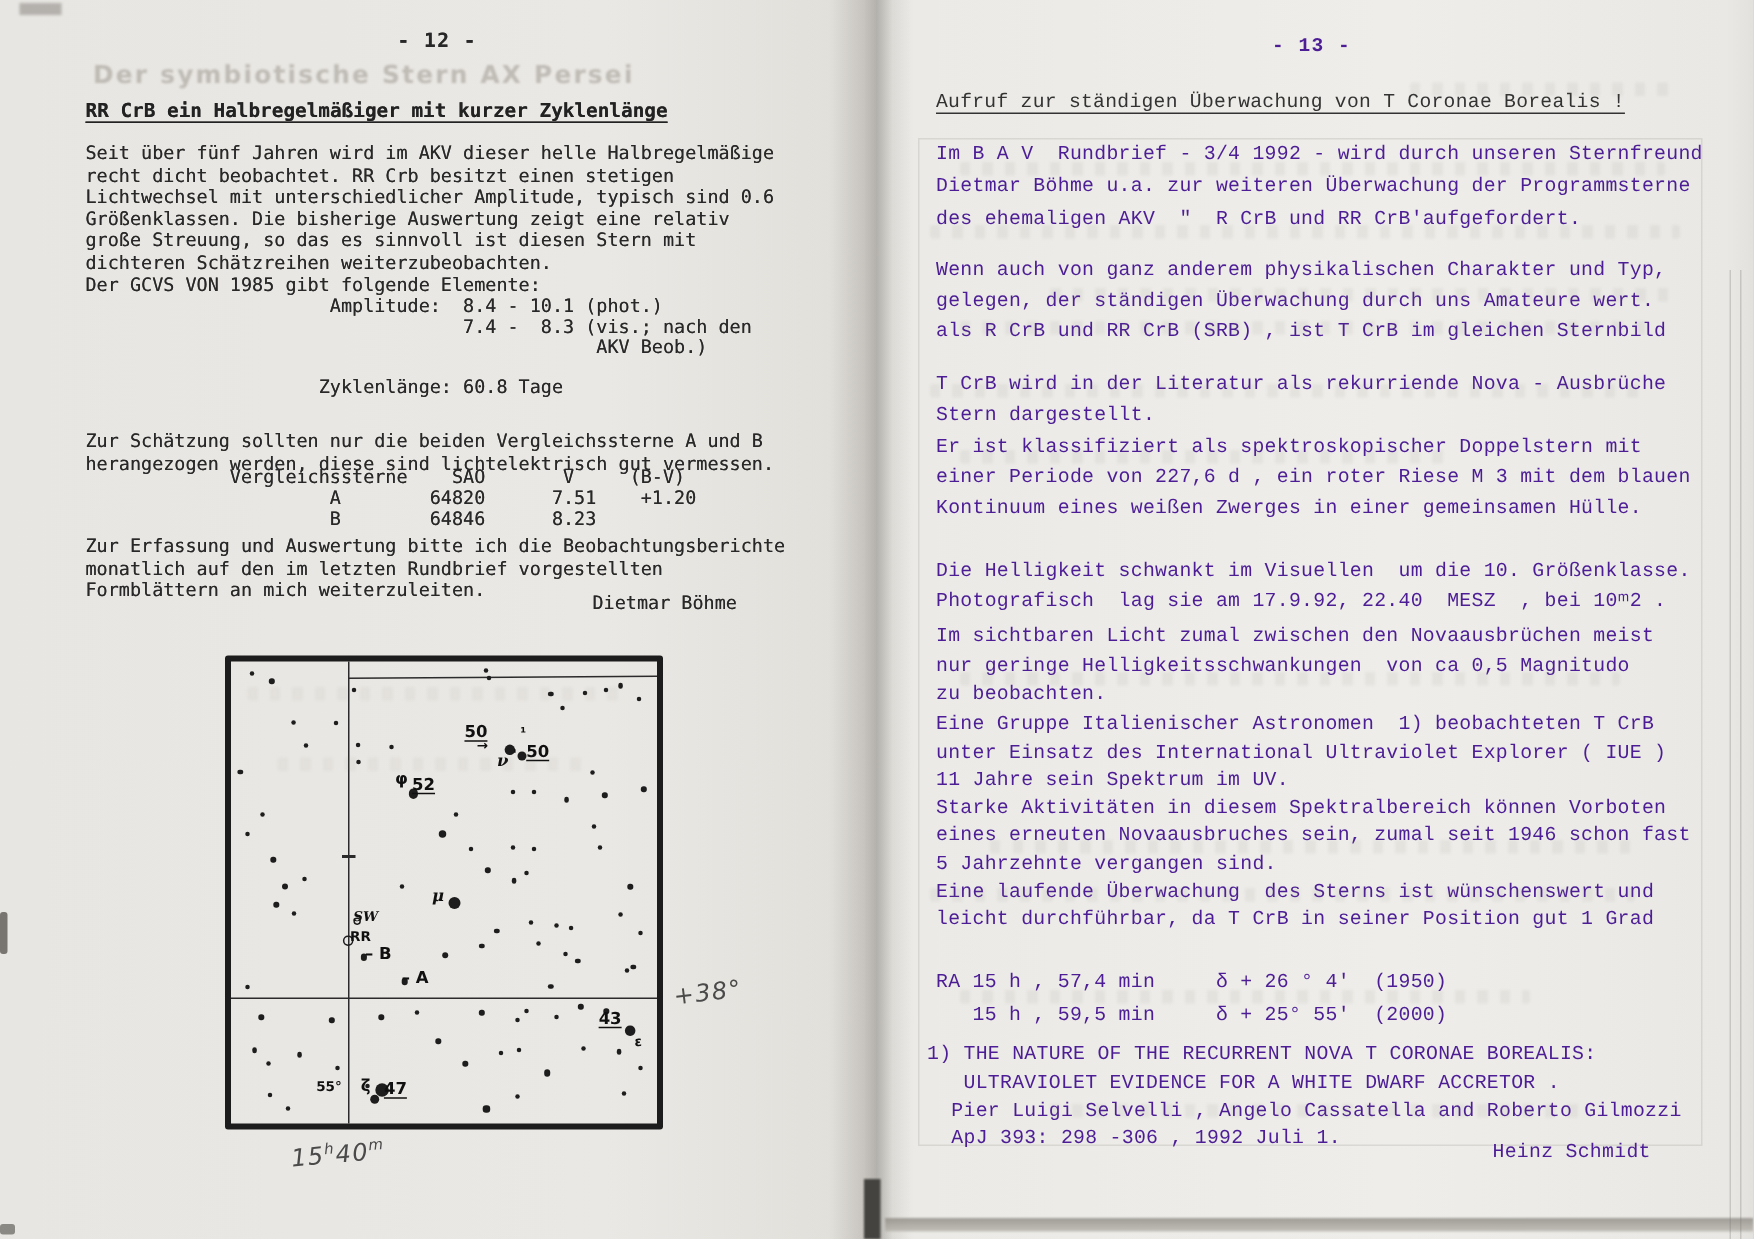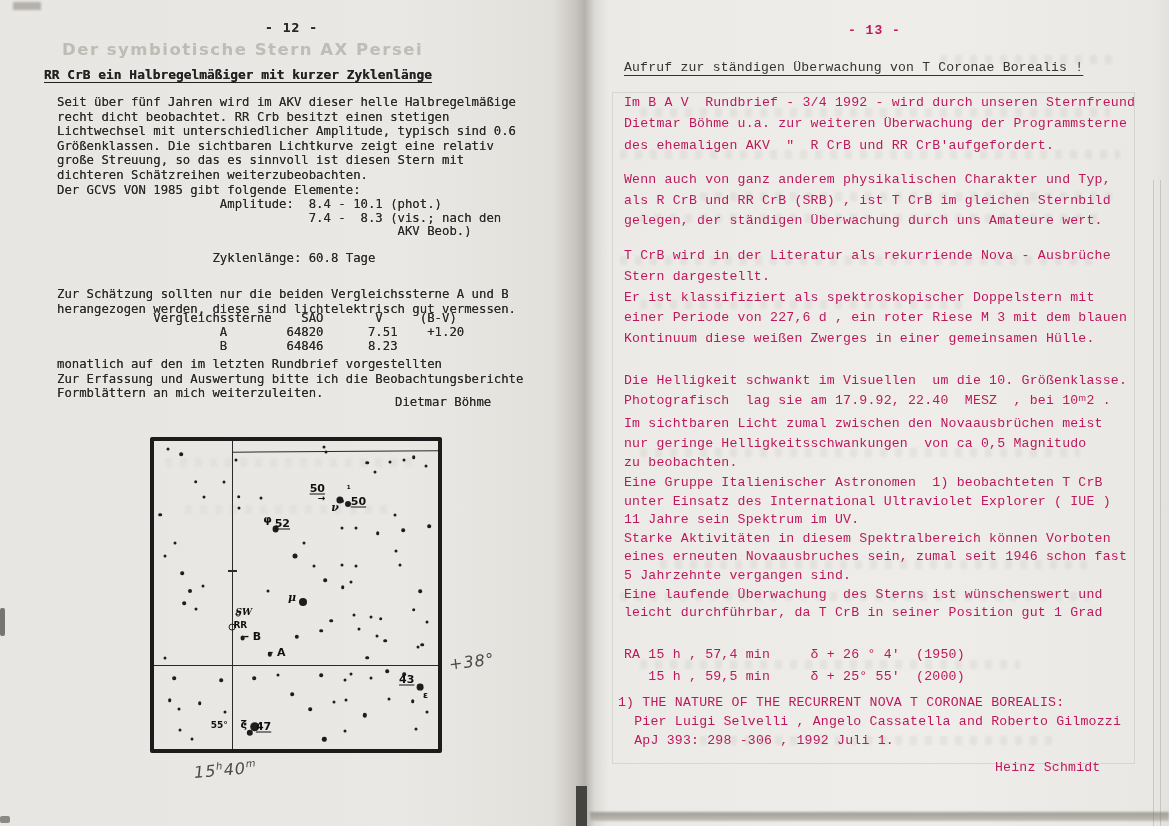--- a/index.html
+++ b/index.html
@@ -19,21 +19,21 @@
   .edge-smudge{position:absolute;left:0;top:608px;width:5px;height:28px;background:#787570;border-radius:2px;filter:blur(.4px);}
   .corner-mark{position:absolute;left:13px;top:2px;width:28px;height:8px;background:rgba(118,114,108,.45);filter:blur(1.1px);}
   .stackline{position:absolute;top:180px;width:1px;height:646px;background:rgba(120,116,110,.28);}
 
   
   .mono-l{font-family:"DejaVu Sans Mono",monospace;font-size:12.3px;color:#282828;
     text-shadow:0 0 .4px rgba(40,40,40,.75);}
   .title-l{font-family:"DejaVu Sans Mono",monospace;font-size:12.9px;font-weight:bold;color:#222;
     text-decoration:underline;text-underline-offset:3px;text-shadow:0 0 .4px rgba(30,30,30,.8);}
   
-  .mono-r{font-family:"Liberation Mono","DejaVu Sans Mono",monospace;font-size:13.2px;color:#be185d;letter-spacing:.2px;}
+  .mono-r{font-family:"Liberation Mono","DejaVu Sans Mono",monospace;font-size:13.2px;color:#4c1d95;letter-spacing:.2px;}
   .title-r{font-size:13.1px;color:#333;text-decoration:underline;text-underline-offset:4px;}
   .lines .ln{white-space:pre;}
 
   .pageno{font-size:13px;font-weight:bold;letter-spacing:1px;}
   .ghost{position:absolute;color:rgba(150,144,136,.5);font:bold 16.5px "DejaVu Sans",sans-serif;
     letter-spacing:1.5px;filter:blur(.7px);}
   .smudge{position:absolute;height:9px;border-radius:2px;opacity:.15;filter:blur(1.2px);
     background:repeating-linear-gradient(90deg,rgba(120,115,107,.55) 0 7px,rgba(120,115,107,0) 7px 15px);}
   .bleedbox{position:absolute;left:612px;top:92px;width:521px;height:670px;border:1px solid rgba(140,135,126,.2);}
 
@@ -54,27 +54,27 @@
 </head>
 <body>
 
 <div class="scan">
 
   <div class="page-left"></div>
   <div class="page-right"></div>
 
   <div class="abs pageno mono-l" style="left:265px;top:20px;">- 12 -</div>
   <div class="ghost" style="left:62px;top:40px;">Der symbiotische Stern AX Persei</div>
-  <div class="abs title-l" style="left:44px;top:67px;">RR CrB ein Halbregelmäßiger mit kurzer Zyklenlänge</div>
+  <div class="abs title-l" style="left:57px;top:67px;">RR CrB ein Halbregelmäßiger mit kurzer Zyklenlänge</div>
 
   <div class="abs mono-l lines" style="left:57px;top:95px;line-height:14.6px;">
       <div class="ln">Seit über fünf Jahren wird im AKV dieser helle Halbregelmäßige</div>
       <div class="ln">recht dicht beobachtet. RR Crb besitzt einen stetigen</div>
       <div class="ln">Lichtwechsel mit unterschiedlicher Amplitude, typisch sind 0.6</div>
-      <div class="ln">Größenklassen. Die sichtbaren Lichtkurve zeigt eine relativ</div>
+      <div class="ln">Größenklassen. Die bisherige Auswertung zeigt eine relativ</div>
       <div class="ln">große Streuung, so das es sinnvoll ist diesen Stern mit</div>
       <div class="ln">dichteren Schätzreihen weiterzubeobachten.</div>
       <div class="ln">Der GCVS VON 1985 gibt folgende Elemente:</div>
     </div>
   <div class="abs mono-l lines" style="left:57px;top:198px;line-height:13.6px;">
       <div class="ln">                      Amplitude:  8.4 - 10.1 (phot.)</div>
       <div class="ln">                                  7.4 -  8.3 (vis.; nach den</div>
       <div class="ln">                                              AKV Beob.)</div>
       <div class="ln"> </div>
       <div class="ln">                     Zyklenlänge: 60.8 Tage</div>
@@ -82,22 +82,22 @@
   <div class="abs mono-l lines" style="left:57px;top:287px;line-height:14.6px;">
       <div class="ln">Zur Schätzung sollten nur die beiden Vergleichssterne A und B</div>
       <div class="ln">herangezogen werden, diese sind lichtelektrisch gut vermessen.</div>
     </div>
   <div class="abs mono-l lines" style="left:57px;top:312px;line-height:13.9px;">
       <div class="ln">             Vergleichssterne    SAO       V     (B-V)</div>
       <div class="ln">                      A        64820      7.51    +1.20</div>
       <div class="ln">                      B        64846      8.23</div>
     </div>
   <div class="abs mono-l lines" style="left:57px;top:357px;line-height:14.6px;">
+      <div class="ln">Zur Erfassung und Auswertung bitte ich die Beobachtungsberichte</div>
       <div class="ln">monatlich auf den im letzten Rundbrief vorgestellten</div>
-      <div class="ln">Zur Erfassung und Auswertung bitte ich die Beobachtungsberichte</div>
       <div class="ln">Formblättern an mich weiterzuleiten.</div>
     </div>
   <div class="abs mono-l" style="left:395px;top:395px;">Dietmar Böhme</div>
 
   <div id="chart">
     <div id="starfield">
         <div class="vline" style="left: 27.4%; top: 0px; width: 1.5px; height: 100%;"></div>
         <div class="hline" style="left: 0px; top: 72.6%; width: 100%; height: 1.4px;"></div>
         <div class="topline" style="left: 27.4%; top: 3.2%; width: 72.6%; height: 1px; transform: rotate(-0.4deg);"></div>
         <div class="vtick" style="left: calc(27.4% - 4px); top: 42%; width: 9px; height: 1.5px;"></div>
@@ -225,29 +225,29 @@
   <div class="abs pageno mono-r" style="left:848px;top:23px;">- 13 -</div>
   <div class="abs mono-r title-r" style="left:624px;top:60px;">Aufruf zur ständigen Überwachung von T Coronae Borealis !</div>
 
   <div class="abs mono-r lines" style="left:624px;top:92px;line-height:21.4px;">
       <div class="ln">Im B A V  Rundbrief - 3/4 1992 - wird durch unseren Sternfreund</div>
       <div class="ln">Dietmar Böhme u.a. zur weiteren Überwachung der Programmsterne</div>
       <div class="ln">des ehemaligen AKV  "  R CrB und RR CrB'aufgefordert.</div>
     </div>
   <div class="abs mono-r lines" style="left:624px;top:170px;line-height:20.6px;">
       <div class="ln">Wenn auch von ganz anderem physikalischen Charakter und Typ,</div>
+      <div class="ln">gelegen, der ständigen Überwachung durch uns Amateure wert.</div>
       <div class="ln">als R CrB und RR CrB (SRB) , ist T CrB im gleichen Sternbild</div>
-      <div class="ln">gelegen, der ständigen Überwachung durch uns Amateure wert.</div>
     </div>
   <div class="abs mono-r lines" style="left:624px;top:246px;line-height:20.8px;">
       <div class="ln">T CrB wird in der Literatur als rekurriende Nova - Ausbrüche</div>
       <div class="ln">Stern dargestellt.</div>
       <div class="ln">Er ist klassifiziert als spektroskopischer Doppelstern mit</div>
       <div class="ln">einer Periode von 227,6 d , ein roter Riese M 3 mit dem blauen</div>
-      <div class="ln">Kontinuum diese weißen Zwerges in einer gemeinsamen Hülle.</div>
+      <div class="ln">Kontinuum eines weißen Zwerges in einer gemeinsamen Hülle.</div>
     </div>
   <div class="abs mono-r lines" style="left:624px;top:371px;line-height:20px;">
       <div class="ln">Die Helligkeit schwankt im Visuellen  um die 10. Größenklasse.</div>
       <div class="ln">Photografisch  lag sie am 17.9.92, 22.40  MESZ  , bei 10ᵐ2 .</div>
     </div>
   <div class="abs mono-r lines" style="left:624px;top:414px;line-height:19.5px;">
       <div class="ln">Im sichtbaren Licht zumal zwischen den Novaausbrüchen meist</div>
       <div class="ln">nur geringe Helligkeitsschwankungen  von ca 0,5 Magnitudo</div>
       <div class="ln">zu beobachten.</div>
     </div>
@@ -260,20 +260,21 @@
       <div class="ln">5 Jahrzehnte vergangen sind.</div>
       <div class="ln">Eine laufende Überwachung  des Sterns ist wünschenswert und</div>
       <div class="ln">leicht durchführbar, da T CrB in seiner Position gut 1 Grad</div>
     </div>
   <div class="abs mono-r lines" style="left:624px;top:644px;line-height:21.5px;">
       <div class="ln">RA 15 h , 57,4 min     δ + 26 ° 4'  (1950)</div>
       <div class="ln">   15 h , 59,5 min     δ + 25° 55'  (2000)</div>
     </div>
   <div class="abs mono-r lines" style="left:618px;top:694px;line-height:18.8px;">
       <div class="ln">1) THE NATURE OF THE RECURRENT NOVA T CORONAE BOREALIS:</div>
+      <div class="ln">   ULTRAVIOLET EVIDENCE FOR A WHITE DWARF ACCRETOR .</div>
       <div class="ln">  Pier Luigi Selvelli , Angelo Cassatella and Roberto Gilmozzi</div>
       <div class="ln">  ApJ 393: 298 -306 , 1992 Juli 1.</div>
     </div>
   <div class="abs mono-r" style="left:995px;top:760px;">Heinz Schmidt</div>
 
   <div class="smudge" style="left:640px;top:108px;width:470px;"></div>
   <div class="smudge" style="left:620px;top:150px;width:500px;"></div>
   <div class="smudge" style="left:700px;top:192px;width:420px;"></div>
   <div class="smudge" style="left:640px;top:214px;width:460px;"></div>
   <div class="smudge" style="left:620px;top:256px;width:480px;"></div>

